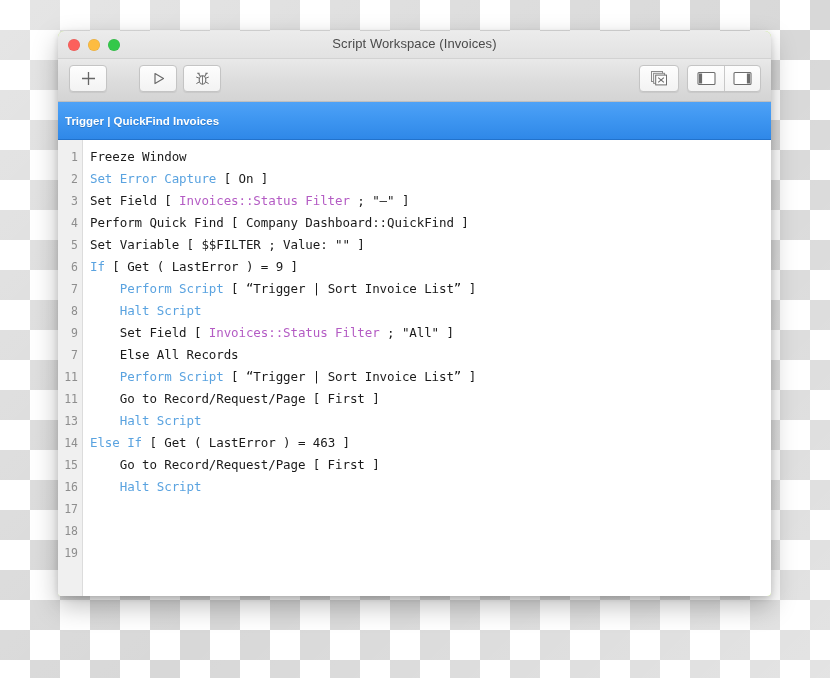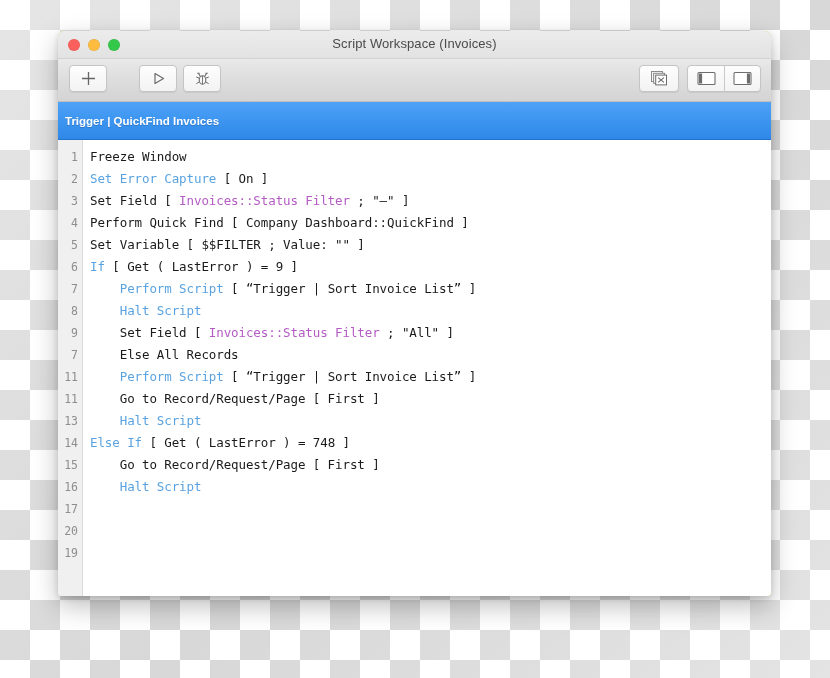--- a/index.html
+++ b/index.html
@@ -316,36 +316,36 @@
         <div class="num">8</div>
         <div class="num">9</div>
         <div class="num">7</div>
         <div class="num">11</div>
         <div class="num">11</div>
         <div class="num">13</div>
         <div class="num">14</div>
         <div class="num">15</div>
         <div class="num">16</div>
         <div class="num">17</div>
-        <div class="num">20</div>
+        <div class="num">18</div>
         <div class="num">19</div>
       </div>
     <div class="code" id="code">
         <div class="line"><span class="tok-plain">Freeze Window</span></div>
         <div class="line"><span class="tok-kw">Set Error Capture</span><span class="tok-plain"> [ On ]</span></div>
         <div class="line"><span class="tok-plain">Set Field [ </span><span class="tok-field">Invoices::Status Filter</span><span class="tok-plain"> ; "–" ]</span></div>
         <div class="line"><span class="tok-plain">Perform Quick Find [ Company Dashboard::QuickFind ]</span></div>
         <div class="line"><span class="tok-plain">Set Variable [ $$FILTER ; Value: "" ]</span></div>
         <div class="line"><span class="tok-kw">If</span><span class="tok-plain"> [ Get ( LastError ) = 9 ]</span></div>
         <div class="line"><span>    </span><span class="tok-kw">Perform Script</span><span class="tok-plain"> [ “Trigger | Sort Invoice List” ]</span></div>
         <div class="line"><span>    </span><span class="tok-kw">Halt Script</span></div>
         <div class="line"><span>    </span><span class="tok-plain">Set Field [ </span><span class="tok-field">Invoices::Status Filter</span><span class="tok-plain"> ; "All" ]</span></div>
         <div class="line"><span>    </span><span class="tok-plain">Else All Records</span></div>
         <div class="line"><span>    </span><span class="tok-kw">Perform Script</span><span class="tok-plain"> [ “Trigger | Sort Invoice List” ]</span></div>
         <div class="line"><span>    </span><span class="tok-plain">Go to Record/Request/Page [ First ]</span></div>
         <div class="line"><span>    </span><span class="tok-kw">Halt Script</span></div>
-        <div class="line"><span class="tok-kw">Else If</span><span class="tok-plain"> [ Get ( LastError ) = 748 ]</span></div>
+        <div class="line"><span class="tok-kw">Else If</span><span class="tok-plain"> [ Get ( LastError ) = 463 ]</span></div>
         <div class="line"><span>    </span><span class="tok-plain">Go to Record/Request/Page [ First ]</span></div>
         <div class="line"><span>    </span><span class="tok-kw">Halt Script</span></div>
       </div>
   </div>
 
 </div>
 
 </body></html>

